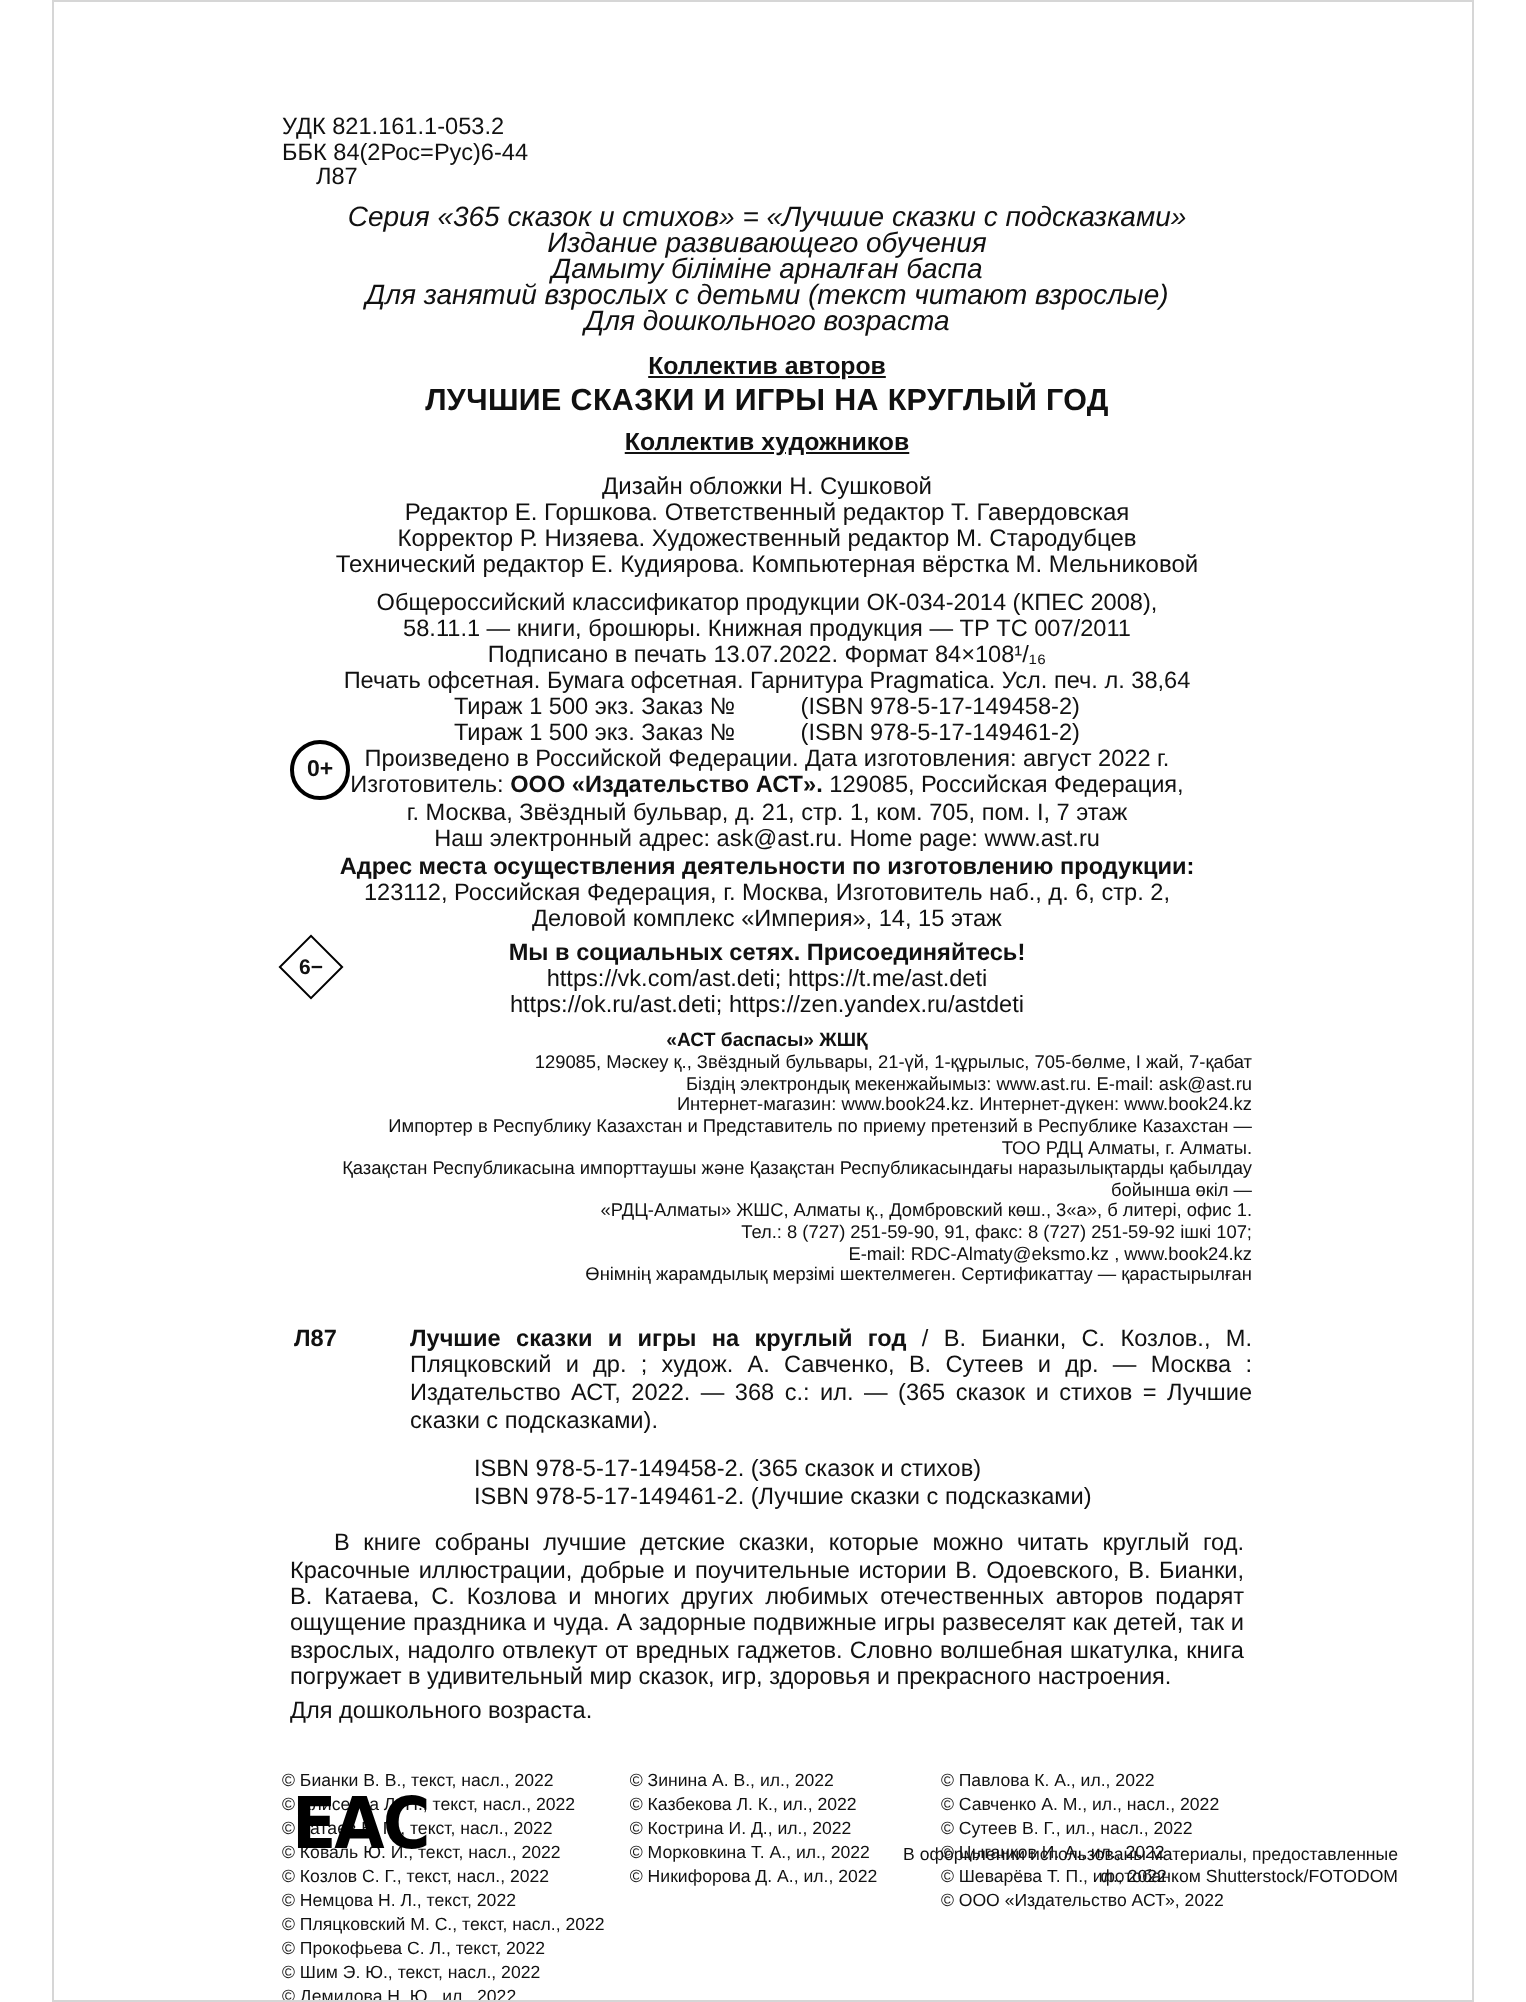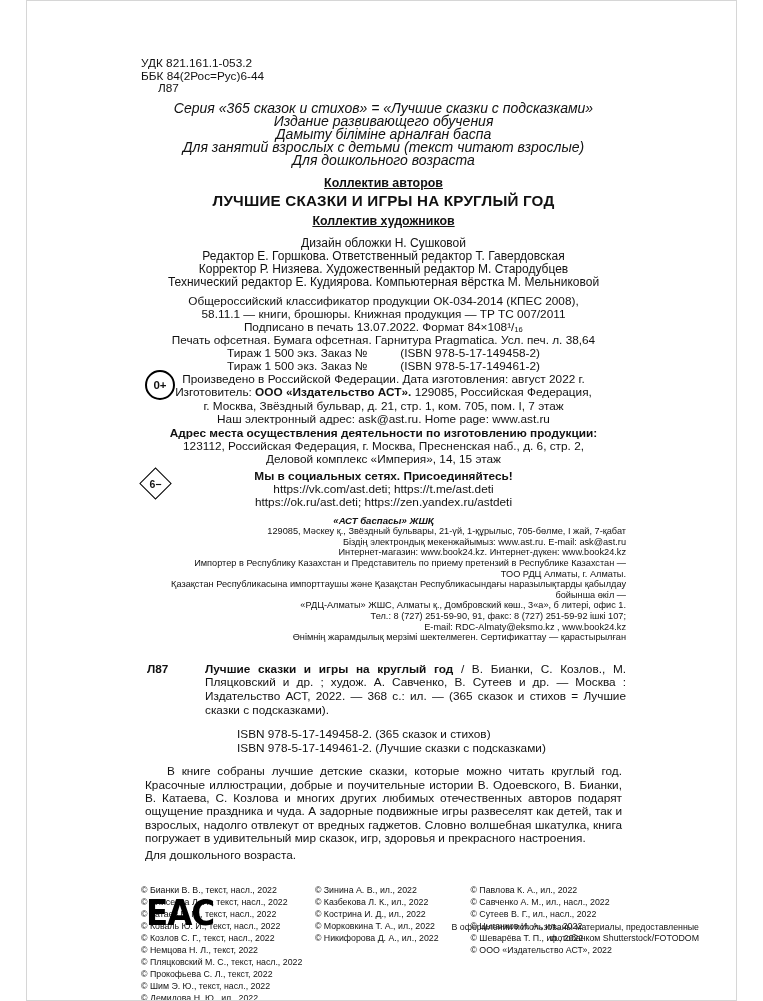--- a/index.html
+++ b/index.html
@@ -32,21 +32,21 @@
 
   .credits { margin-top: 9px; }
   .credits .line { font-size: 12px; line-height: 13px; }
 
   .imprint { margin-top: 6px; }
   .imprint .line, .addr .line, .social .line { font-size: 11.8px; line-height: 13.1px; white-space: pre-wrap; }
   .addr { margin-top: 1px; }
   .social { margin-top: 4px; }
 
   .kz-block { margin-top: 6px; }
-  .kz-title { font-size: 9.6px; line-height: 11px; font-weight: 700; font-style: italic; }
+  .kz-title { font-size: 9.6px; line-height: 11px; font-weight: 700; }
   .kz-block .line { font-size: 9.2px; line-height: 10.6px; text-align: right; }
 
   .catalog { display: flex; margin-top: 20px; font-size: 11.8px; line-height: 13.6px; }
   .cat-code { width: 64px; flex: none; padding-left: 6px; box-sizing: border-box; font-weight: 700; }
   .cat-text { flex: 1; text-align: justify; }
 
   .isbn { margin-top: 11px; margin-left: 96px; }
   .isbn .line { font-size: 11.8px; line-height: 13.6px; }
 
   .annotation { margin-top: 10px; font-size: 11.8px; line-height: 13.3px; text-align: justify; }
@@ -139,21 +139,21 @@
       <div class="line"><span>Изготовитель: </span><span class="bold">ООО «Издательство АСТ».</span><span> 129085, Российская Федерация,</span></div>
       <div>
 
       <div class="line">г. Москва, Звёздный бульвар, д. 21, стр. 1, ком. 705, пом. I, 7 этаж</div>
           <div class="line">Наш электронный адрес: ask@ast.ru. Home page: www.ast.ru</div>
         </div>
     </div>
 
     <div class="addr centered">
       <div class="line bold">Адрес места осуществления деятельности по изготовлению продукции:</div>
-      <div class="line">123112, Российская Федерация, г. Москва, Пресненская наб., д. 6, стр. 2,</div>
+      <div class="line">123112, Российская Федерация, г. Москва, Изготовитель наб., д. 6, стр. 2,</div>
       <div class="line">Деловой комплекс «Империя», 14, 15 этаж</div>
     </div>
 
     <div class="social centered">
       <div class="line bold">Мы в социальных сетях. Присоединяйтесь!</div>
       <div class="line">https://vk.com/ast.deti; https://t.me/ast.deti</div>
       <div class="line">https://ok.ru/ast.deti; https://zen.yandex.ru/astdeti</div>
     </div>
 
     <div class="kz-block centered">

